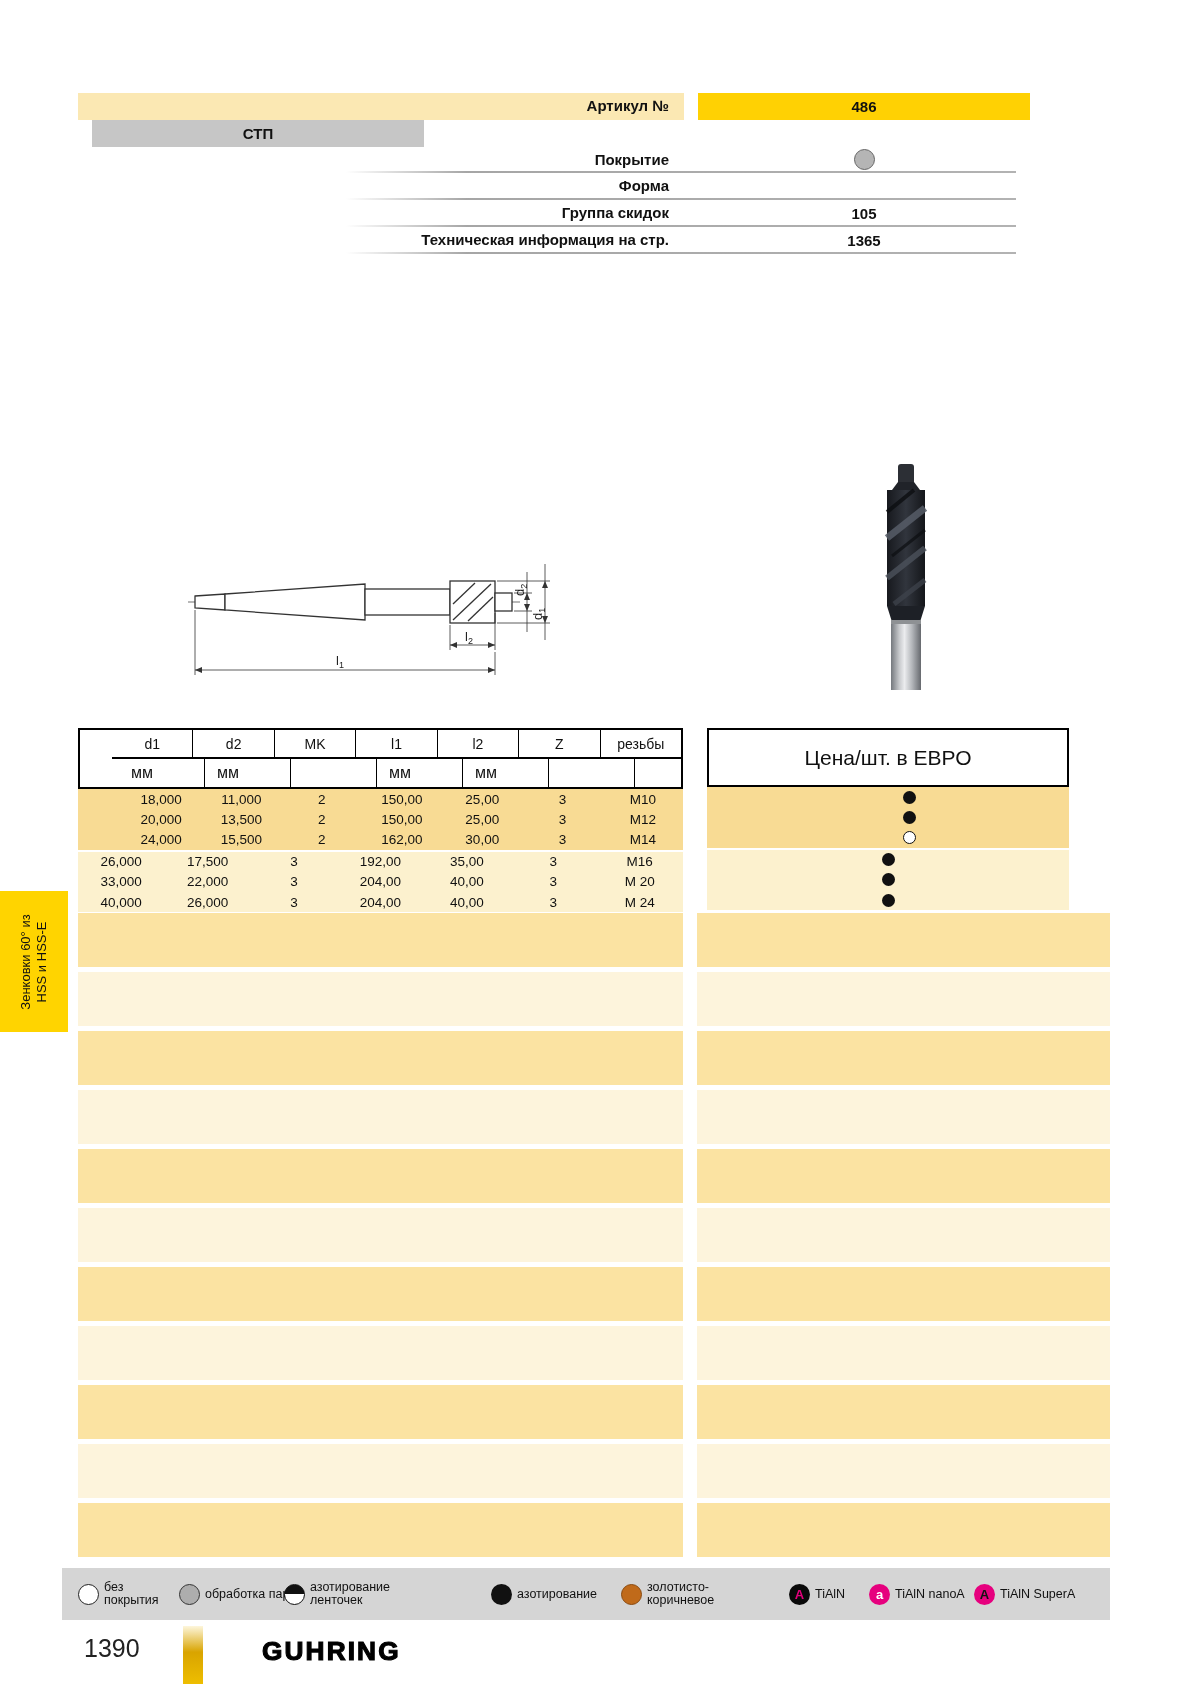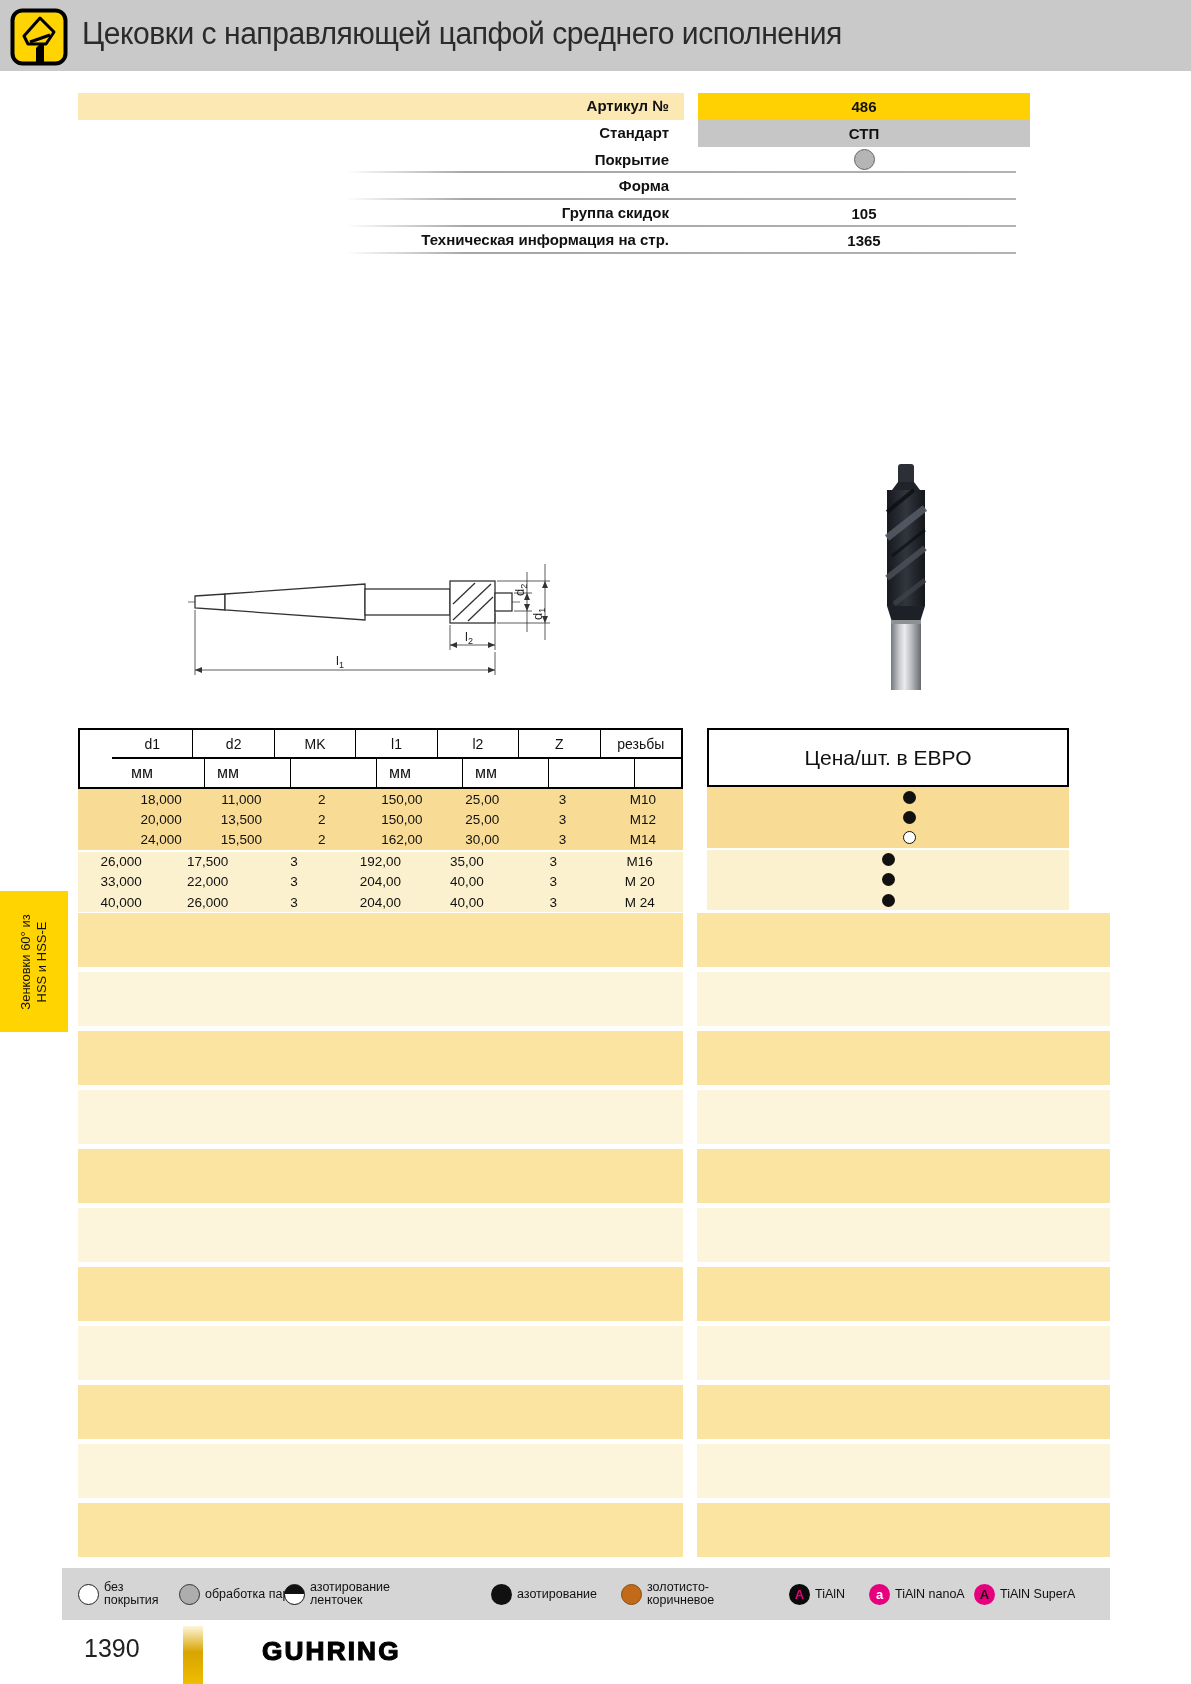--- a/index.html
+++ b/index.html
@@ -95,37 +95,27 @@
   .foot-bar{position:absolute;left:183px;top:1626px;width:20px;height:58px;
         background:linear-gradient(180deg,#fdf6dc 0%,#d9a400 45%,#eebe00 100%);}
   .logo{position:absolute;left:262px;top:1637px;font-size:25px;font-weight:bold;letter-spacing:2px;
         color:#000;-webkit-text-stroke:1.1px #000;transform:scaleX(1.05);transform-origin:left;}
 </style>
 </head>
 <body>
 
 <div class="page">
 
-  <header class="topbar">
-    <svg class="tool-icon" width="58" height="58" viewBox="0 0 58 58">
-      <rect x="2.5" y="2.5" width="53" height="53" rx="10" fill="#ffd400" stroke="#000" stroke-width="4"></rect>
-      <polygon points="26,40 26,54 34,54 34,32" fill="#000"></polygon>
-      <polygon points="14,28 30,10 44,24 36,36 18,36" fill="#ffd400" stroke="#000" stroke-width="3" stroke-linejoin="round"></polygon>
-      <line x1="20" y1="34" x2="40" y2="27" stroke="#000" stroke-width="3"></line>
-    </svg>
-    <h1 class="page-title">Цековки с направляющей цапфой среднего исполнения</h1>
-  </header>
 
   <section class="info" id="info-table">
       <div class="info-row">
         <div class="info-label hl">Артикул №</div>
         <div class="info-value v-gold">486</div>
       </div>
       <div class="info-row">
-        <div class="info-label">Стандарт</div>
         <div class="info-value v-gray">СТП</div>
       </div>
       <div class="info-row sep">
         <div class="info-label">Покрытие</div>
         <div class="info-value">
           <span class="coat-dot"></span>
         </div>
       </div>
       <div class="info-row sep">
         <div class="info-label">Форма</div>

